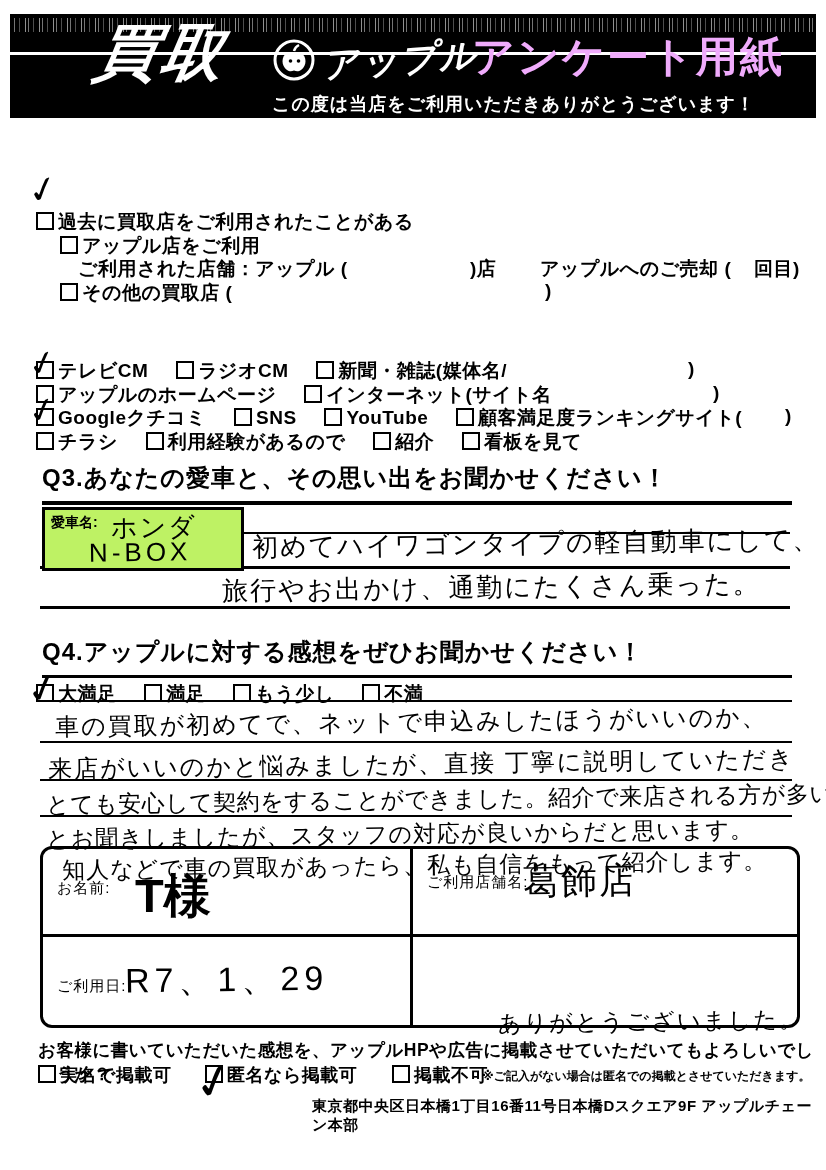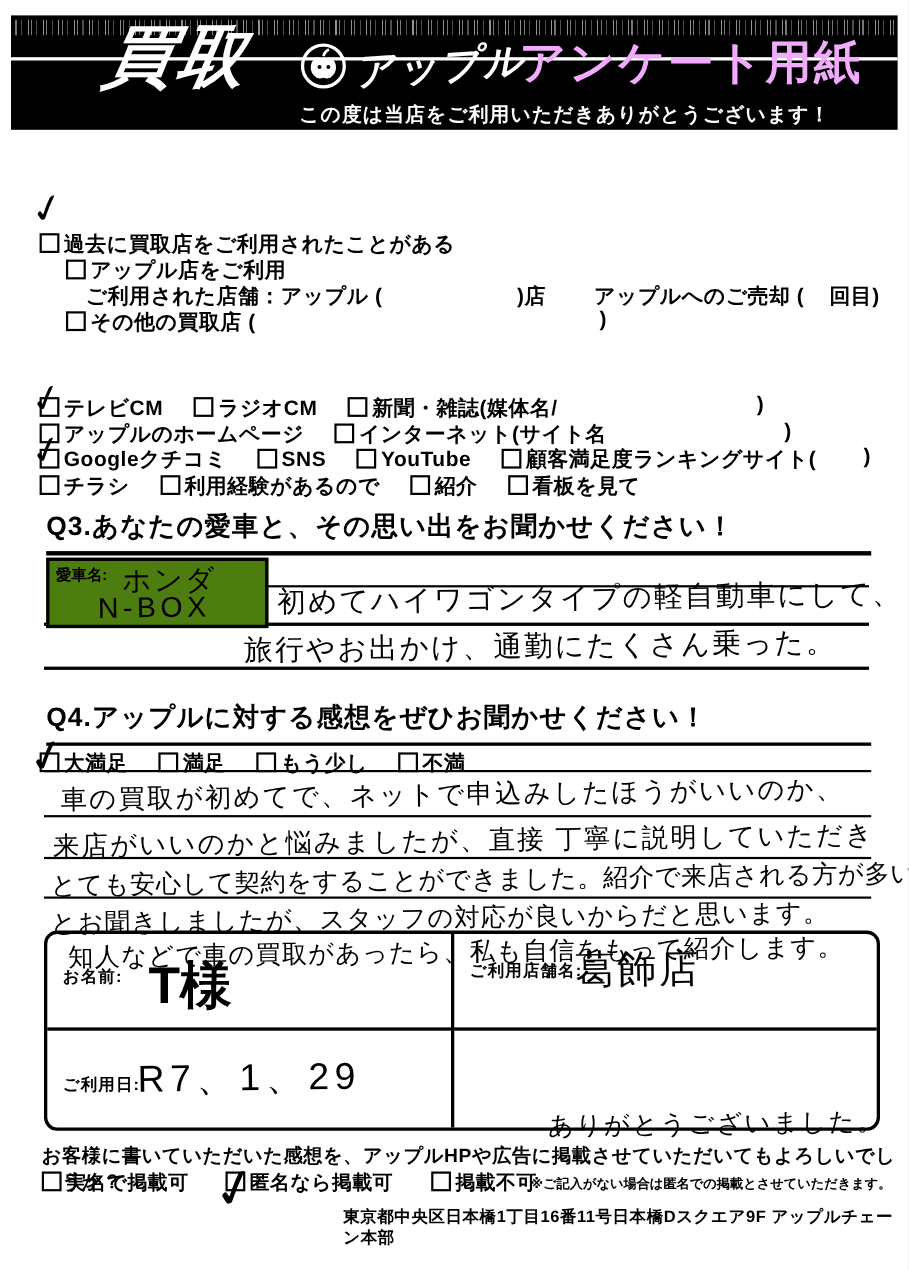--- a/index.html
+++ b/index.html
@@ -38,30 +38,30 @@
   .cb{display:inline-block;width:14px;height:14px;border:2.5px solid #000;margin-right:4px;vertical-align:-2px;background:#fff;}
   .gap{display:inline-block;width:22px;}
   .check{color:#000;font-weight:bold;line-height:1;transform:rotate(-14deg);z-index:5;}
 
   
   .hw{font-weight:normal;letter-spacing:2px;white-space:nowrap;transform:rotate(-0.8deg);}
   .rule{background:#000;height:2px;}
   .rule3{background:#000;height:3px;}
 
   
-  .car-box{left:42px;top:507px;width:196px;height:58px;border:3px solid #000;background:#4d7c0f;z-index:2;}
+  .car-box{left:42px;top:507px;width:196px;height:58px;border:3px solid #000;background:#bef264;z-index:2;}
   .car-label{position:absolute;left:6px;top:4px;font-size:14px;font-weight:bold;}
 
   
   .info-table{left:40px;top:846px;width:754px;height:176px;border:3px solid #000;border-radius:12px;
     display:grid;grid-template-columns:370px 1fr;grid-template-rows:88px 1fr;background:transparent;}
   .cell{position:relative;}
   .cell-br{border-right:3px solid #000;}
   .cell-bb{border-bottom:3px solid #000;}
-  .cell-label{position:absolute;font-size:15px;font-weight:bold;letter-spacing:1px;}
+  .cell-label{position:absolute;font-size:15px;font-weight:normal;letter-spacing:1px;}
 
   
   .consent-q{font-size:17.5px;font-weight:bold;letter-spacing:.5px;}
   .note{font-size:12px;font-weight:bold;}
   .address{font-size:15px;font-weight:bold;letter-spacing:.5px;}
 </style>
 </head>
 <body>
 
 <div class="page">

